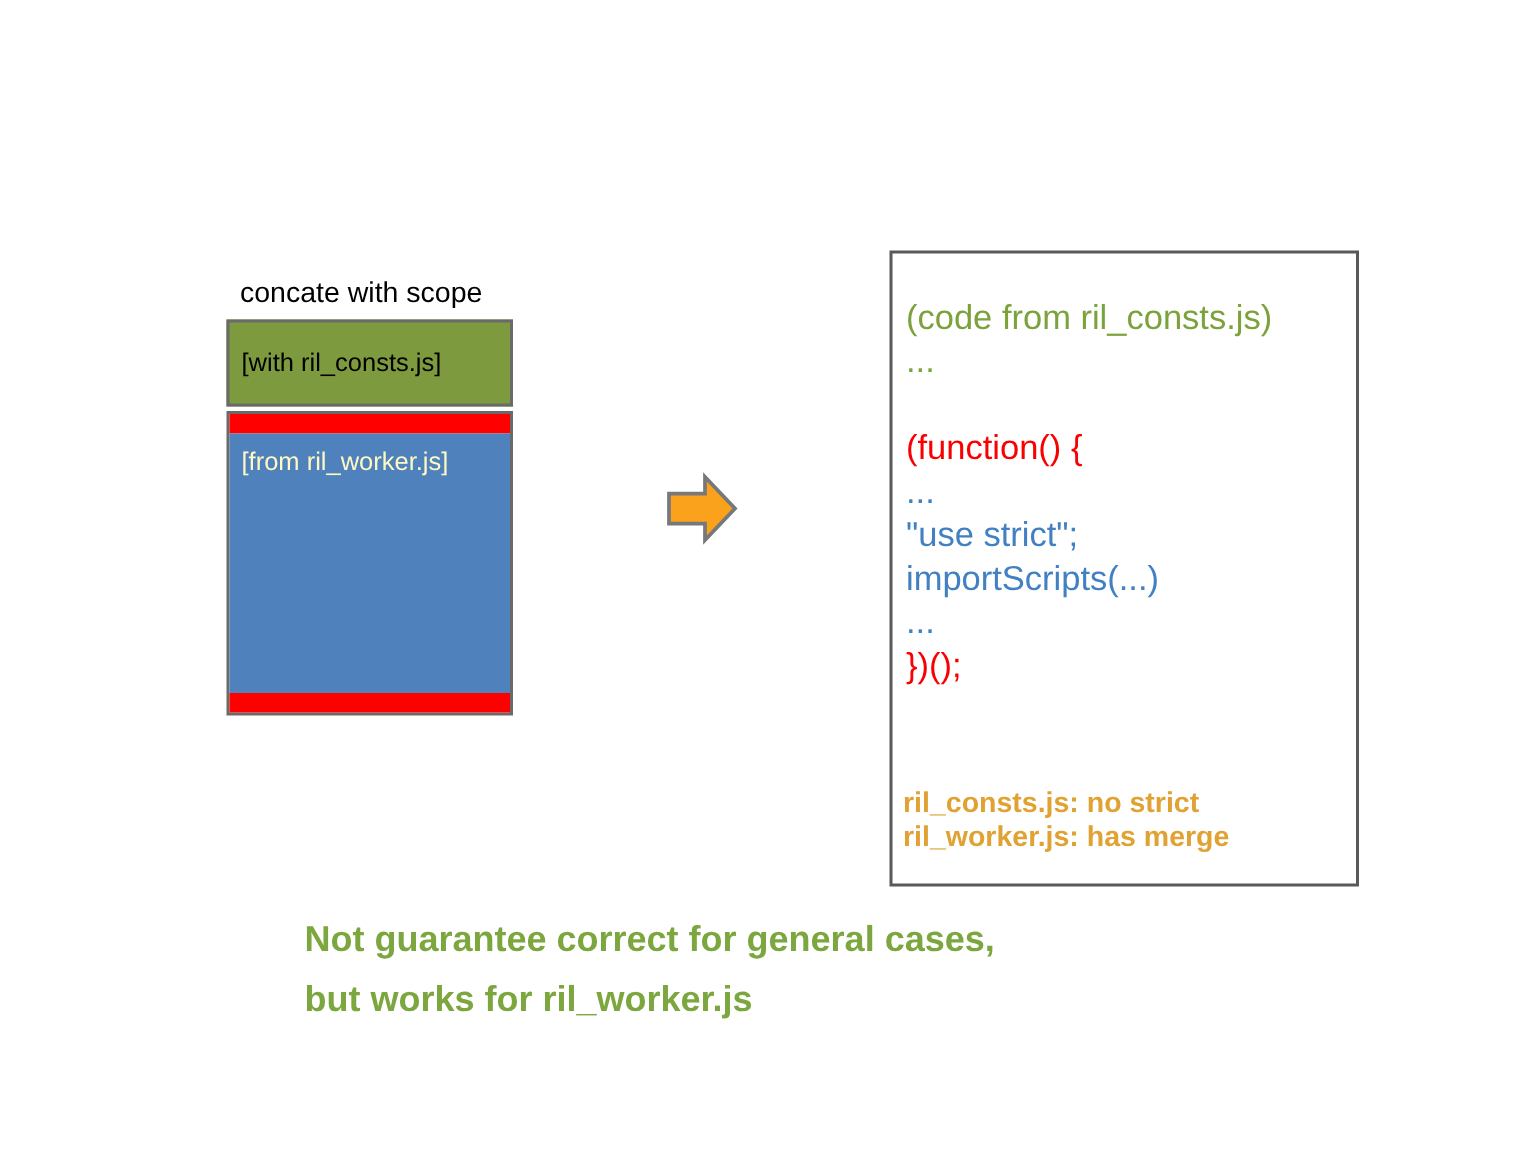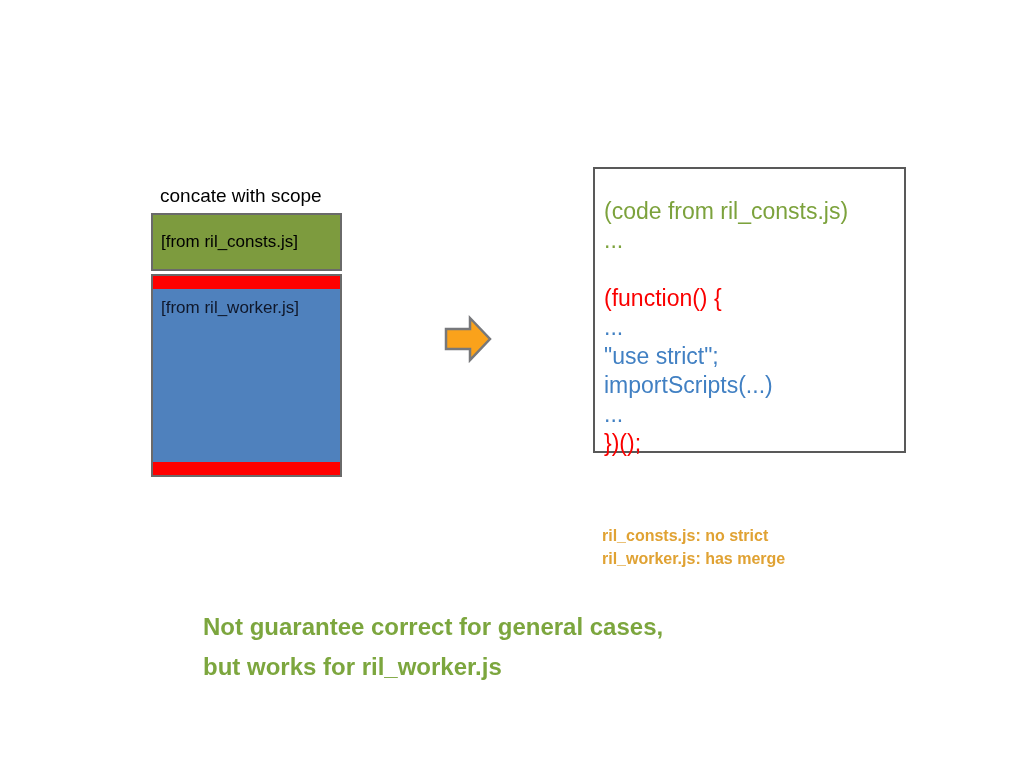--- a/index.html
+++ b/index.html
@@ -62,56 +62,56 @@
   .red-strip {
     height: 13px;
     flex: 0 0 13px;
     background: var(--red-strip);
   }
   .block-worker {
     flex: 1 1 auto;
     background: var(--blue-fill);
     padding: 9px 8px 0 8px;
     font-size: 17px;
-    color: #0f172a;
+    color: #fef9c3;
   }
 
   .arrow {
     position: absolute;
     left: 443px;
     top: 314px;
     width: 50px;
     height: 50px;
   }
 
   .code-box {
     position: absolute;
     left: 593px;
     top: 167px;
     width: 313px;
-    height: 286px;
+    height: 424px;
     background: #ffffff;
     border: 2px solid #595959;
     padding: 28px 6px 0 9px;
   }
   .code-line {
     font-size: 23px;
     line-height: 29px;
     height: 29px;
     white-space: nowrap;
   }
   .code-line.green { color: var(--code-green); }
   .code-line.blue  { color: var(--code-blue); }
   .code-line.red   { color: var(--code-red); font-weight: normal; }
 
   .notes {
     position: absolute;
     left: 602px;
     top: 524px;
-    font-size: 16px;
+    font-size: 19px;
     font-weight: bold;
     color: var(--note-orange);
     line-height: 23px;
     white-space: nowrap;
   }
 
   .conclusion {
     position: absolute;
     left: 203px;
     top: 607px;
@@ -125,21 +125,21 @@
 </head>
 <body>
 
 <div class="slide">
 
 
   <div class="diagram-label">concate with scope</div>
 
   <div class="diagram">
     <div class="block-consts">
-      <span>[from ril_consts.js]</span>
+      <span>[with ril_consts.js]</span>
     </div>
     <div class="block-stack">
       <div class="red-strip"></div>
       <div class="block-worker">
         <span>[from ril_worker.js]</span>
       </div>
       <div class="red-strip"></div>
     </div>
   </div>
 

